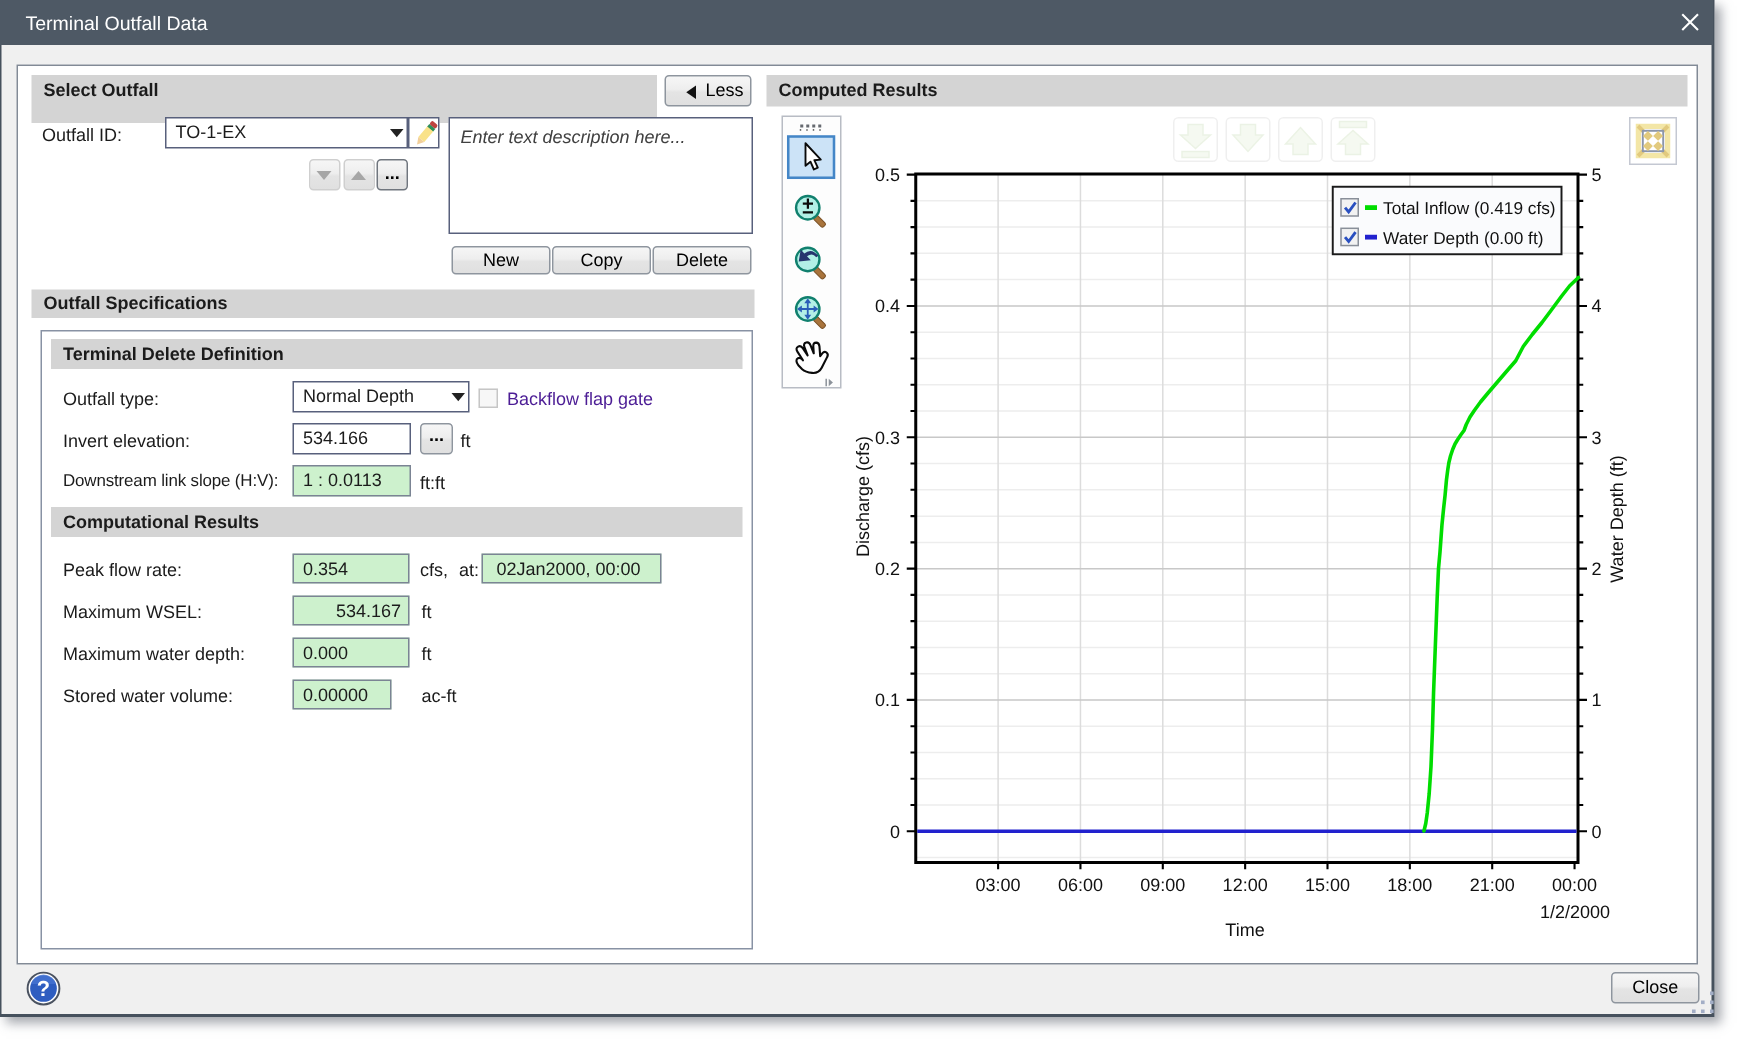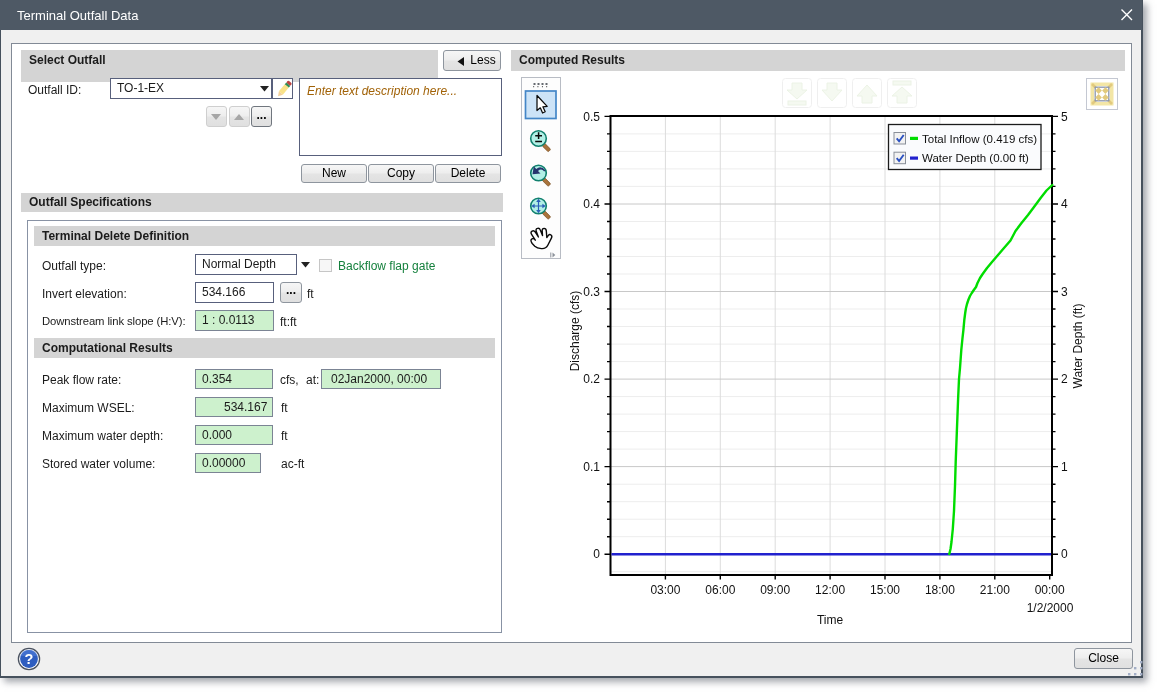--- a/index.html
+++ b/index.html
@@ -70,39 +70,39 @@
       </svg>
   </div>
   <div class="btn" style="left:228px;top:105px;width:21px;height:21px;border-color:#cfcfcf;">
     <svg width="12" height="7" style="left:4px;top:7px;">
         <path d="M0 6 L10 6 L5 0 Z" fill="#a6a6a6"></path>
       </svg>
   </div>
   <div class="btn" style="left:250px;top:105px;width:21px;height:21px;border-color:#70767e;font-weight:bold;line-height:16px;">...</div>
 
   <div class="inp" style="left:298px;top:77px;width:203px;height:78px;">
-    <span style="position:absolute;left:7px;top:5px;font-style:italic;color:#a16207;">Enter text description here...</span>
+    <span style="position:absolute;left:7px;top:5px;font-style:italic;color:#404040;">Enter text description here...</span>
   </div>
   <div class="btn" style="left:300px;top:163px;width:66px;height:19px;line-height:17px;">New</div>
   <div class="btn" style="left:367px;top:163px;width:66px;height:19px;line-height:17px;">Copy</div>
   <div class="btn" style="left:434px;top:163px;width:66px;height:19px;line-height:17px;">Delete</div>
 
   <div class="hdr" style="left:20px;top:192px;width:482px;height:19px;line-height:19px;">Outfall Specifications</div>
 
   <div style="position:absolute;left:26px;top:219px;width:475px;height:413px;border:1px solid #8892a4;background:#fff;"></div>
   <div class="hdr" style="left:33px;top:225px;width:461px;height:20px;">Terminal Delete Definition</div>
 
   <div class="lbl" style="left:41px;top:258px;">Outfall type:</div>
-  <div class="inp" style="left:194px;top:253px;width:102px;height:21px;line-height:19px;">Normal Depth
+  <div class="inp" style="left:194px;top:253px;width:118px;height:21px;line-height:19px;">Normal Depth
     <svg width="12" height="8" style="left:105px;top:7px;">
         <path d="M0 0 L9 0 L4.5 5.5 Z" fill="#222"></path>
       </svg>
   </div>
   <div style="position:absolute;left:318px;top:258px;width:13px;height:13px;border:1px solid #c6c6c6;background:#f7f7f7;"></div>
-  <div class="lbl" style="left:337px;top:258px;color:#15803d;">Backflow flap gate</div>
+  <div class="lbl" style="left:337px;top:258px;color:#4c1d95;">Backflow flap gate</div>
 
   <div class="lbl" style="left:41px;top:286px;">Invert elevation:</div>
   <div class="inp" style="left:194px;top:281px;width:79px;height:21px;line-height:19px;">534.166</div>
   <div class="btn" style="left:279px;top:281px;width:22px;height:21px;line-height:15px;font-weight:bold;">...</div>
   <div class="lbl" style="left:306px;top:286px;">ft</div>
 
   <div class="lbl" style="left:41px;top:314px;font-size:11.3px;letter-spacing:-0.1px;">Downstream link slope (H:V):</div>
   <div class="inp green" style="left:194px;top:309px;width:79px;height:21px;line-height:19px;">1 : 0.0113</div>
   <div class="lbl" style="left:279px;top:314px;">ft:ft</div>
 

